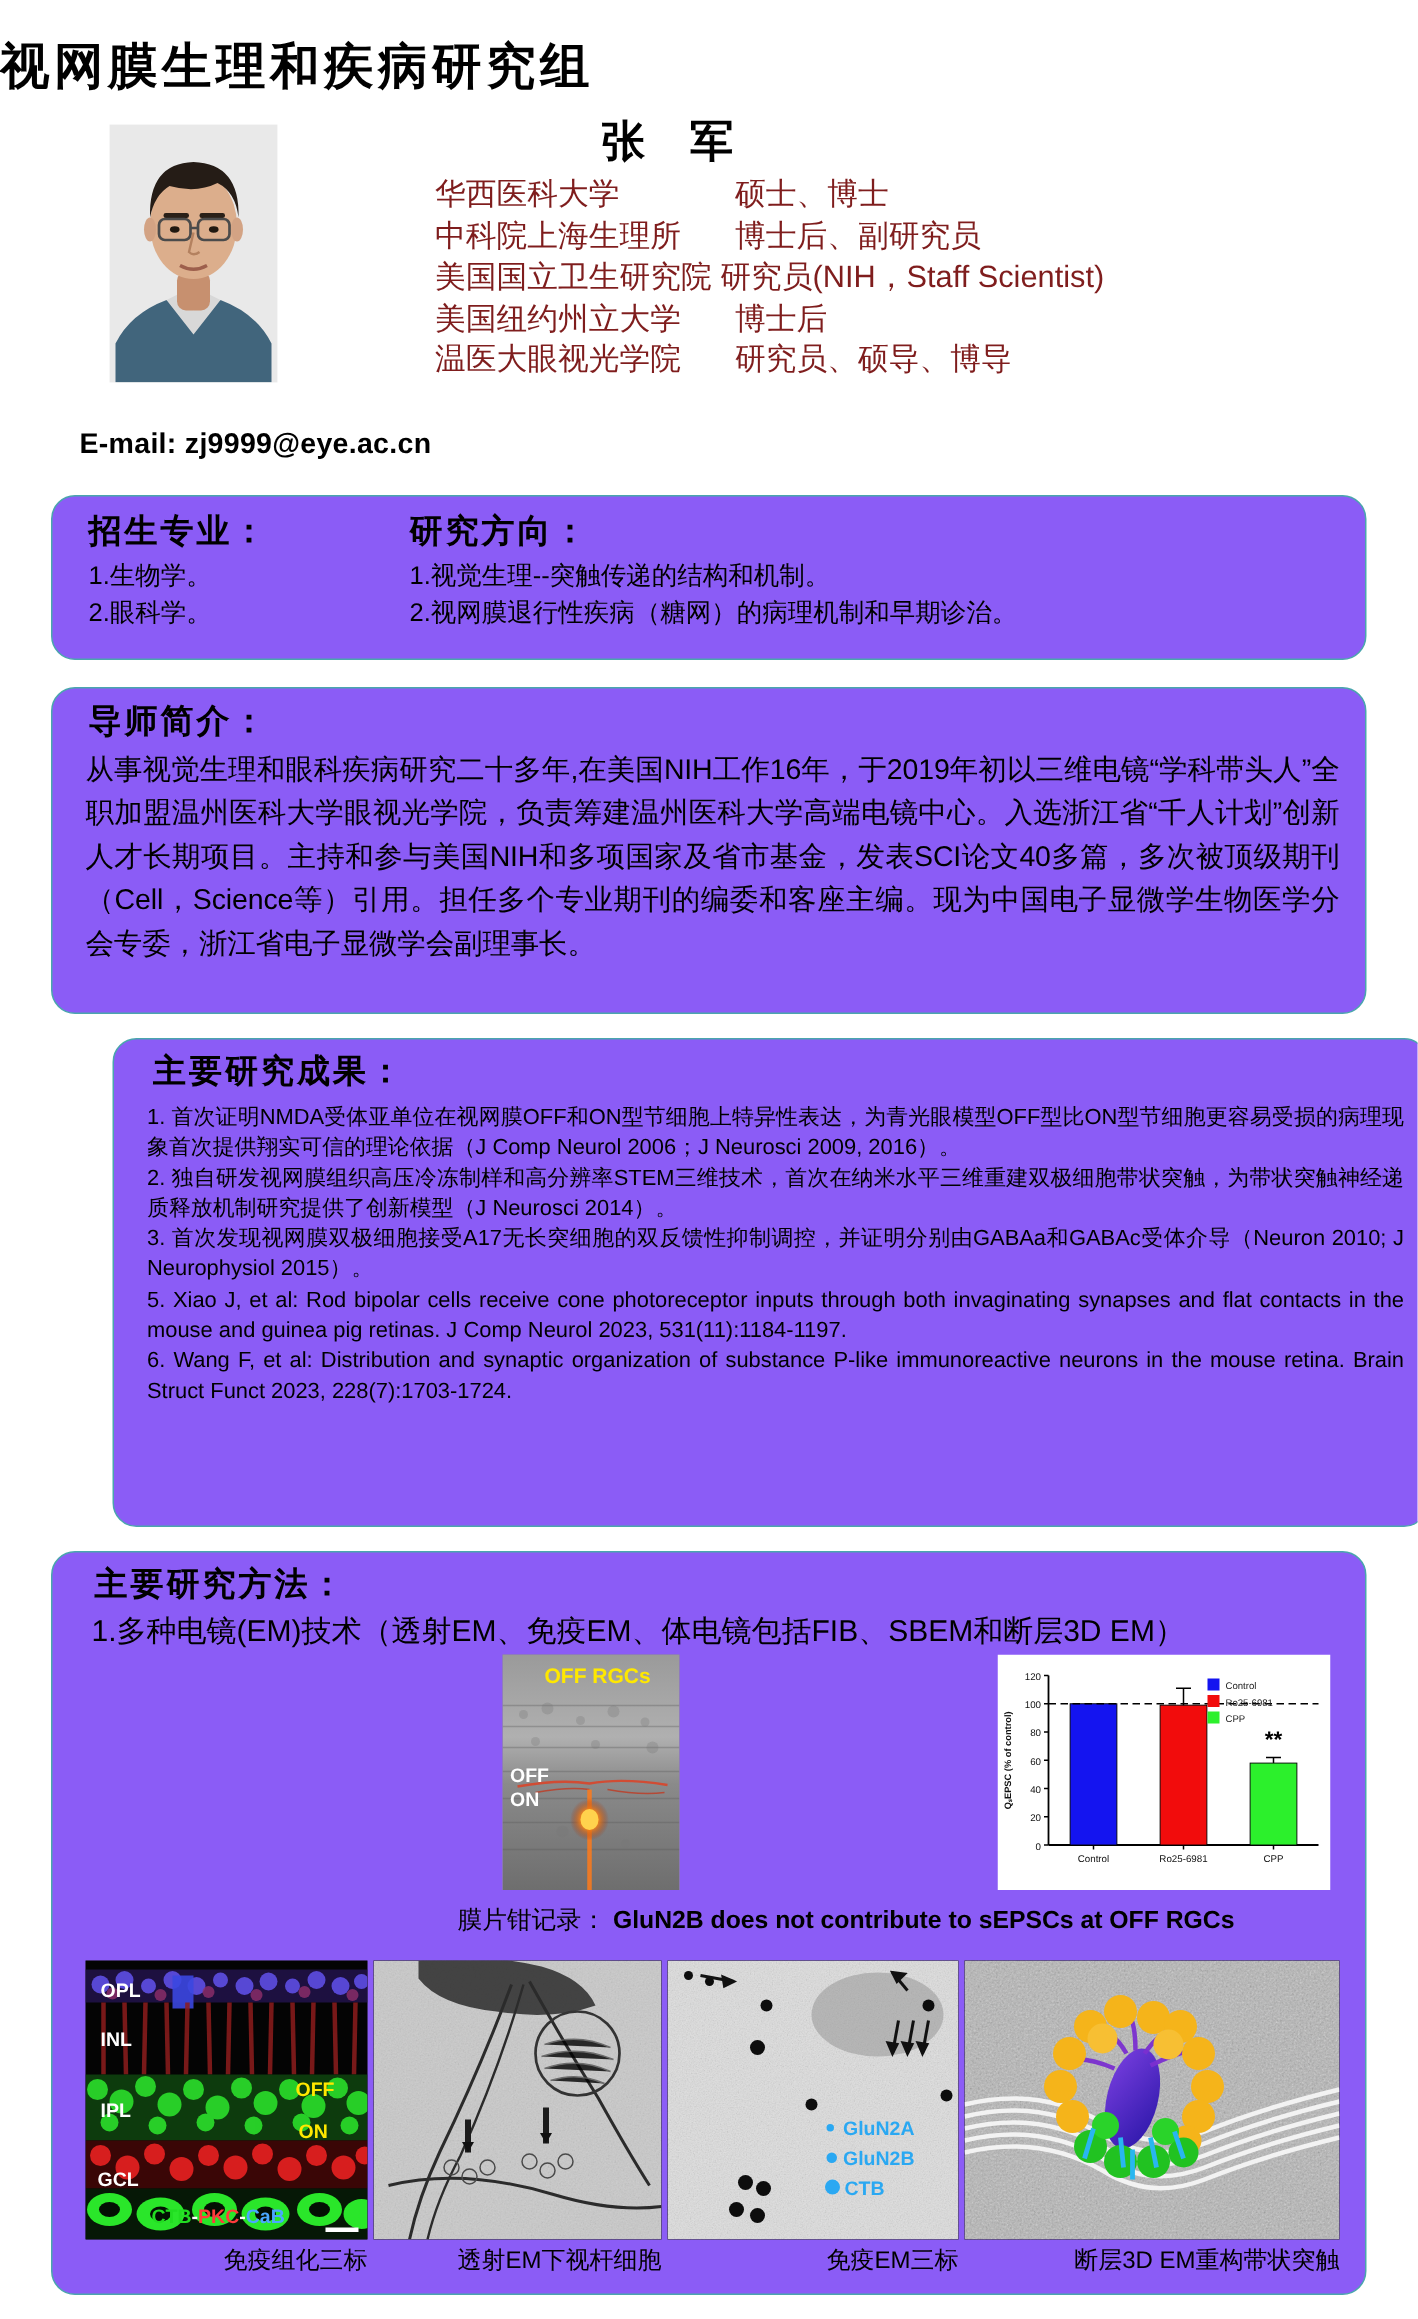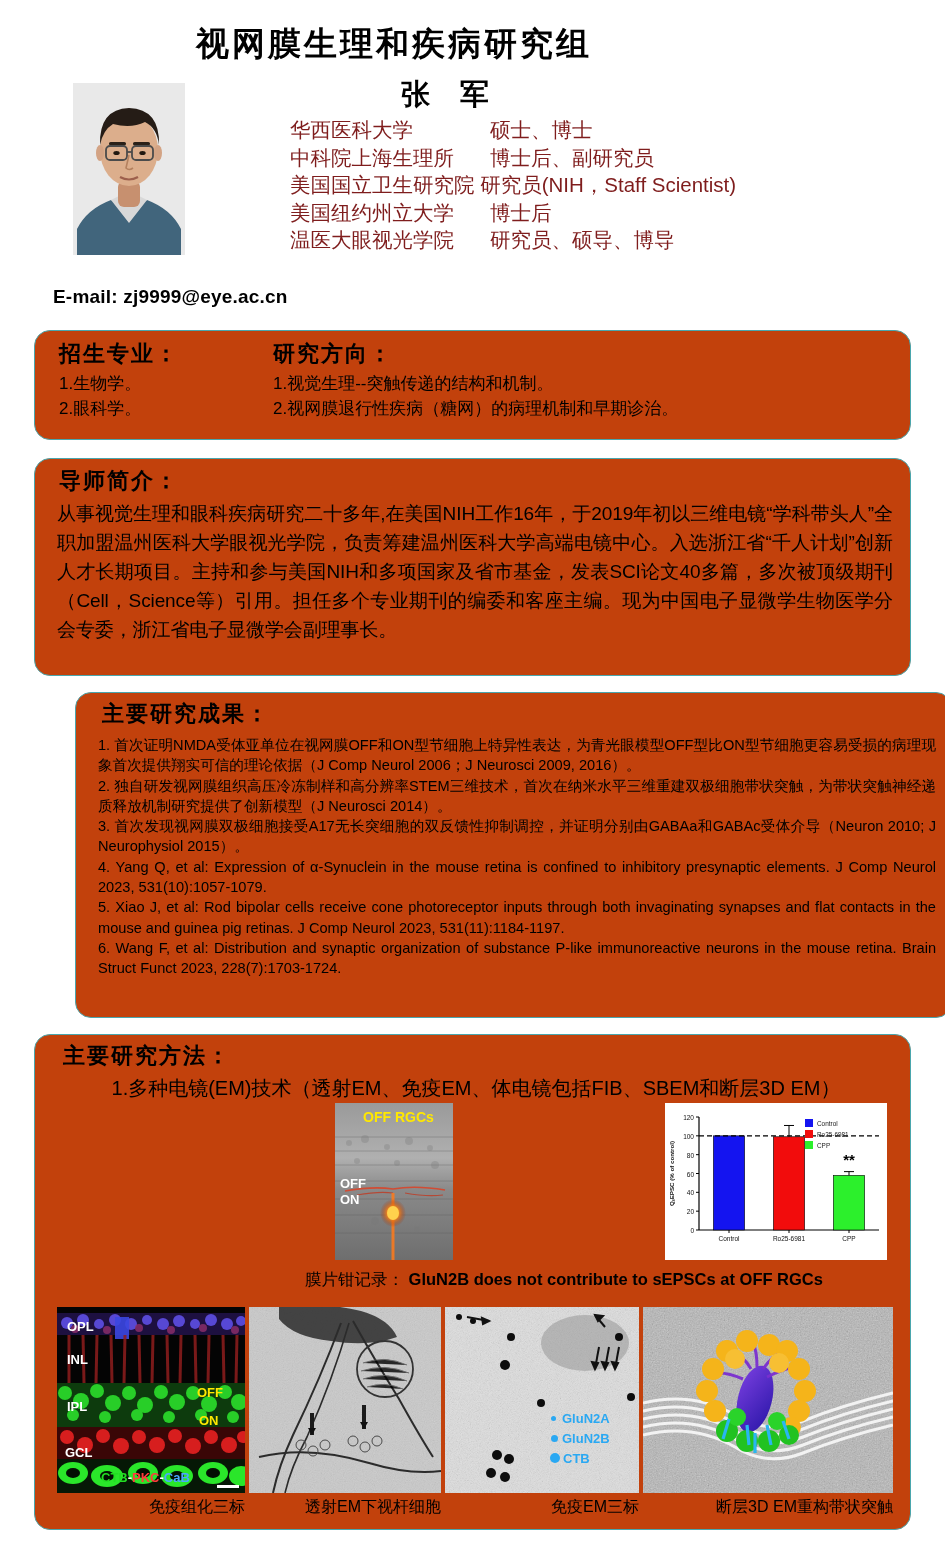--- a/index.html
+++ b/index.html
@@ -13,21 +13,20 @@
     position: relative;
     font-family: "Liberation Sans", "DejaVu Sans", sans-serif;
     color: #000;
     overflow: hidden;
   }
 
   
   .header { position: relative; width: 945px; height: 322px; }
   .main-title {
     position: absolute; top: 22px; left: 0; width: 788px;
-    text-align: center;
     font-family: "DejaVu Serif", "Liberation Serif", serif;
     font-weight: 700;
     font-size: 33px;
     letter-spacing: 3px;
     color: #000;
   }
   .person-name {
     position: absolute; top: 75px; left: 260px; width: 380px;
     text-align: center;
     font-family: "DejaVu Serif", "Liberation Serif", serif;
@@ -57,21 +56,21 @@
     font-size: 19px;
     font-weight: 600;
     letter-spacing: 0.2px;
   }
 
   
   .panel {
     position: absolute;
     border: 1.6px solid #4aa6ad;
     border-radius: 16px;
-    background: #c2410c;
+    background: #8b5cf6;
   }
   .panel-title {
     font-family: "DejaVu Serif", "Liberation Serif", serif;
     font-weight: 700;
     font-size: 22px;
     letter-spacing: 2px;
     color: #000;
   }
 
   
@@ -103,21 +102,21 @@
   }
   #panel-achv .achv-item { margin: 0 0 0 0; }
 
   
   #panel-methods { left: 34px; top: 1034px; width: 877px; height: 496px; }
   #panel-methods .panel-title { position: absolute; left: 28px; top: 6px; }
   .methods-list { position: absolute; left: 26px; top: 38px; width: 270px; }
   .methods-list .m-item { font-size: 20px; line-height: 30px; white-space: nowrap; }
   .methods-line1 {
     position: absolute; left: 26px; top: 38px; width: 830px;
-    font-size: 20px; line-height: 30px; white-space: nowrap; text-align: center;
+    font-size: 20px; line-height: 30px; white-space: nowrap;
   }
 
   
   .figrow1 { position: absolute; left: 266px; top: 68px; width: 586px; height: 160px; }
   .fig-rgc {
     position: absolute; left: 34px; top: 0px; width: 118px; height: 157px;
     overflow: hidden; background: #8d8d8d;
   }
   .fig-trace {
     position: absolute; left: 158px; top: 0px; width: 202px; height: 157px;
@@ -240,21 +239,20 @@
   <div class="panel-title">导师简介：</div>
   <div class="bio-body">从事视觉生理和眼科疾病研究二十多年,在美国NIH工作16年，于2019年初以三维电镜“学科带头人”全职加盟温州医科大学眼视光学院，负责筹建温州医科大学高端电镜中心。入选浙江省“千人计划”创新人才长期项目。主持和参与美国NIH和多项国家及省市基金，发表SCI论文40多篇，多次被顶级期刊（Cell，Science等）引用。担任多个专业期刊的编委和客座主编。现为中国电子显微学生物医学分会专委，浙江省电子显微学会副理事长。</div>
 </div>
 
 <div class="panel" id="panel-achv">
   <div class="panel-title">主要研究成果：</div>
   <div class="achv-body">
     <div class="achv-item">1. 首次证明NMDA受体亚单位在视网膜OFF和ON型节细胞上特异性表达，为青光眼模型OFF型比ON型节细胞更容易受损的病理现象首次提供翔实可信的理论依据（J Comp Neurol 2006；J Neurosci 2009, 2016）。</div>
     <div class="achv-item">2. 独自研发视网膜组织高压冷冻制样和高分辨率STEM三维技术，首次在纳米水平三维重建双极细胞带状突触，为带状突触神经递质释放机制研究提供了创新模型（J Neurosci 2014）。</div>
     <div class="achv-item">3. 首次发现视网膜双极细胞接受A17无长突细胞的双反馈性抑制调控，并证明分别由GABAa和GABAc受体介导（Neuron 2010; J Neurophysiol 2015）。</div>
-    <div class="achv-item">4. Yang Q, et al: Expression of α-Synuclein in the mouse retina is confined to inhibitory presynaptic elements. J Comp Neurol 2023, 531(10):1057-1079.</div>
     <div class="achv-item">5. Xiao J, et al: Rod bipolar cells receive cone photoreceptor inputs through both invaginating synapses and flat contacts in the mouse and guinea pig retinas. J Comp Neurol 2023, 531(11):1184-1197.</div>
     <div class="achv-item">6. Wang F, et al: Distribution and synaptic organization of substance P-like immunoreactive neurons in the mouse retina. Brain Struct Funct 2023, 228(7):1703-1724.</div>
   </div>
 </div>
 
 <div class="panel" id="panel-methods">
   <div class="panel-title">主要研究方法：</div>
 
   <div class="methods-line1">1.多种电镜(EM)技术（透射EM、免疫EM、体电镜包括FIB、SBEM和断层3D EM）</div>
 

